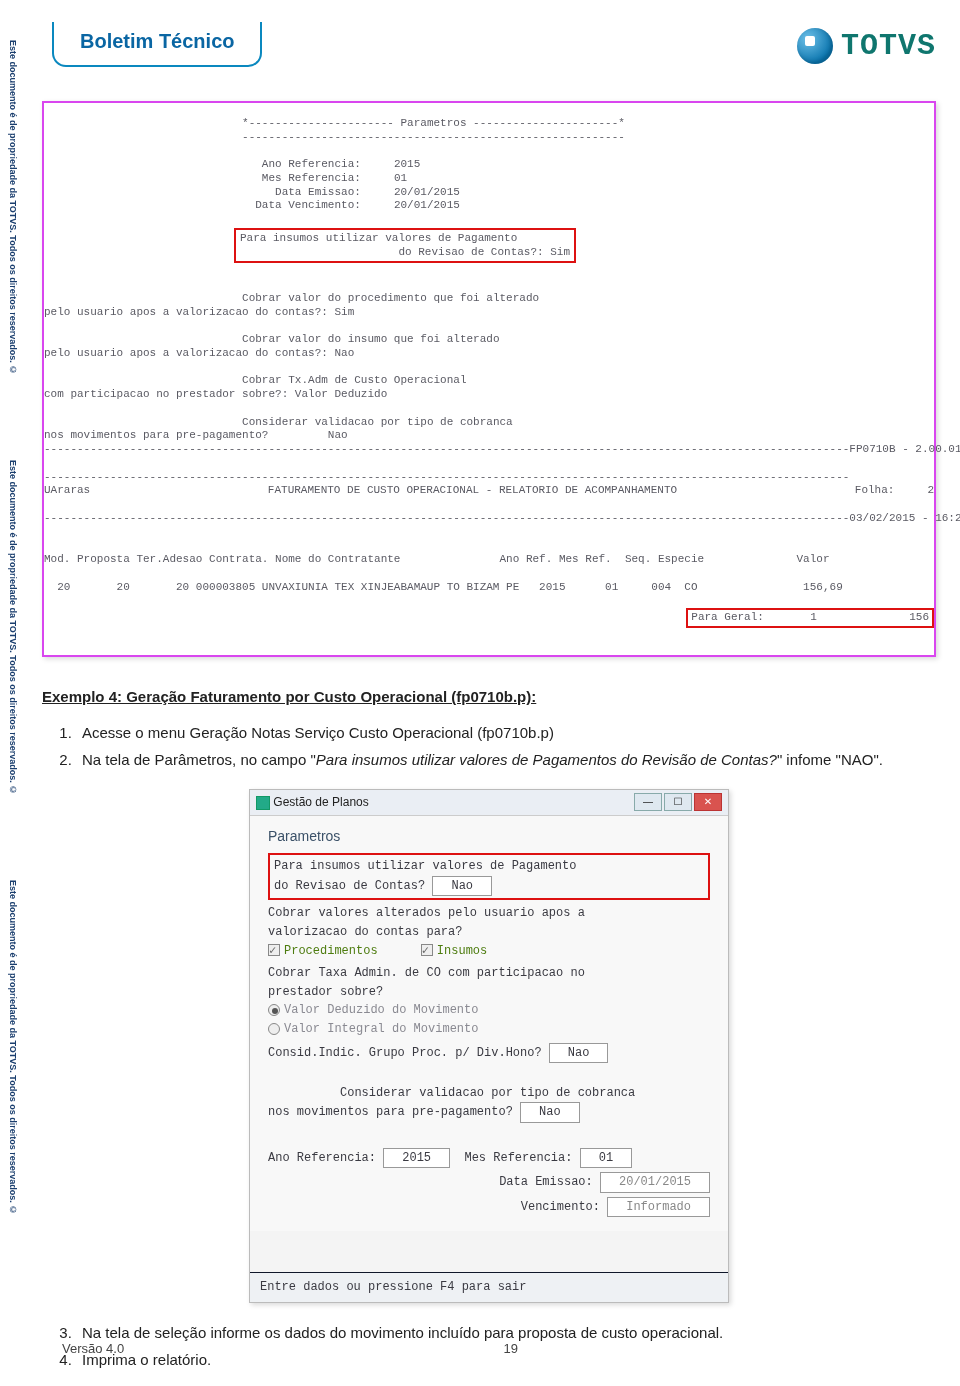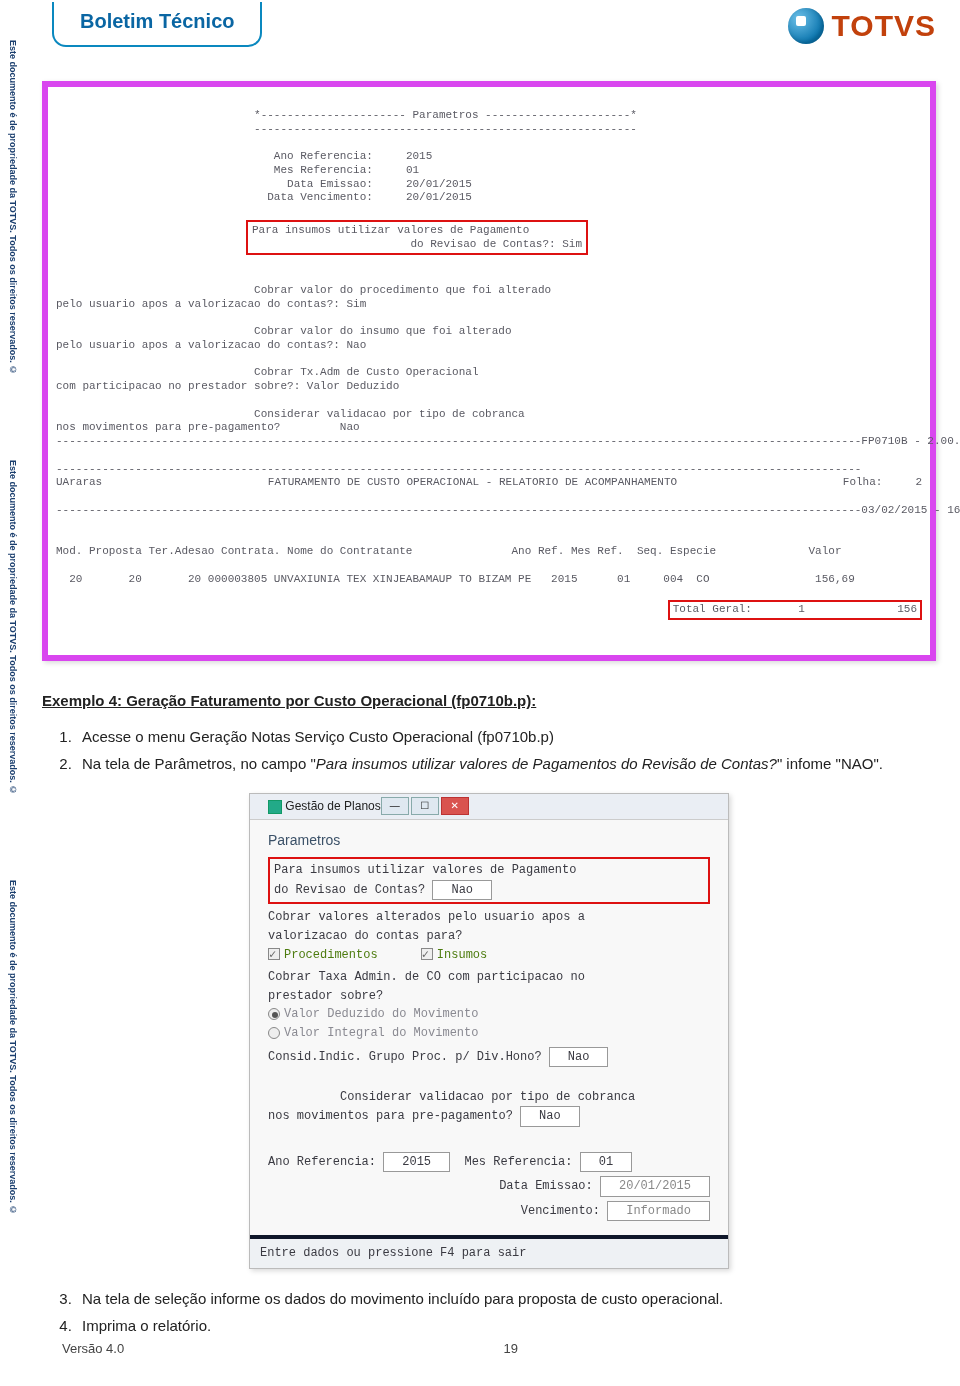--- a/index.html
+++ b/index.html
@@ -18,21 +18,21 @@
     font-weight: bold;
     color: #1a3e6e;
     left: 8px;
   }
   .sidetext.s1 { top: 40px; }
   .sidetext.s2 { top: 460px; }
   .sidetext.s3 { top: 880px; }
   .page {
     position: absolute;
     left: 42px;
-    top: 2px;
+    top: 22px;
     width: 894px;
   }
   .header {
     display: flex;
     justify-content: space-between;
     align-items: flex-start;
   }
   .title-wrap {
     border: 2px solid #0a88bf;
     border-top: none;
@@ -63,29 +63,30 @@
     content: "";
     position: absolute;
     width: 10px; height: 10px;
     background: #fff;
     border-radius: 2px;
     left: 8px; top: 8px;
   }
   .logo-text {
     font-size: 30px;
     font-weight: bold;
-    color: #c2410c;
+    color: #0f766e;
     letter-spacing: 1px;
+    font-family: Liberation Mono, monospace;
   }
   .shot-wrap {
-    border: 6px solid #d946ef;
+    border: 2px solid #d946ef;
     box-shadow: 2px 2px 5px rgba(0,0,0,.15);
     margin-top: 34px;
     background: #fff;
-    padding: 8px;
+    padding: 0;
   }
   .mono {
     font-family: "Courier New", monospace;
     font-size: 11px;
     color: #5a5a63;
     white-space: pre;
     line-height: 1.25;
   }
   .redbox {
     border: 2px solid #d11;
@@ -117,22 +118,23 @@
   }
   .shot2 {
     border: 1px solid #bbb;
     box-shadow: 2px 2px 5px rgba(0,0,0,.15);
     margin: 18px auto 0 auto;
     width: 480px;
     background: #f4f4f4;
   }
   .winbar {
     display: flex;
+    justify-content: space-between;
     align-items: center;
-    padding: 3px 18px;
+    padding: 3px 6px;
     background: #eaeef4;
     border-bottom: 1px solid #ccc;
     font-size: 12px;
   }
   .winbtns { display: flex; gap: 2px; }
   .winbtn {
     width: 28px; height: 18px;
     border: 1px solid #8aa;
     background: #dfe8f0;
     font-size: 10px;
@@ -174,26 +176,27 @@
   .radio {
     display:inline-block; width:12px; height:12px;
     border:1px solid #888; border-radius:50%; background:#eee;
     vertical-align:middle; margin-right:4px; position:relative;
   }
   .radio.on::after{
     content:""; position:absolute; left:3px; top:3px;
     width:6px; height:6px; border-radius:50%; background:#555;
   }
   .statusbar {
-    border-top: 4px solid #0f172a;
+    border-top: 1px solid #0f172a;
     background: #eef1f4;
     padding: 5px 10px;
     font-family: "Courier New", monospace;
     font-size: 12px;
     color: #3a3a42;
+    margin-top: 41px;
   }
   .footer {
     position: absolute;
     bottom: 30px;
     left: 62px;
     width: 856px;
     display: flex;
     justify-content: space-between;
     font-size: 13px;
     color: #444;
@@ -245,21 +248,21 @@
 nos movimentos para pre-pagamento?         Nao</span></span>
 <div class="tablerow"><span style="flex:1;">--------------------------------------------------------------------------------------------------------------------------</span><span>FP0710B - 2.00.01.025</span></div>
 <span>--------------------------------------------------------------------------------------------------------------------------</span>
 <div class="tablerow"><span>UAraras</span><span style="flex:1; text-align:center;">FATURAMENTO DE CUSTO OPERACIONAL - RELATORIO DE ACOMPANHAMENTO</span><span>Folha:     2</span></div>
 <div class="tablerow"><span style="flex:1;">--------------------------------------------------------------------------------------------------------------------------</span><span>03/02/2015 - 16:26:51</span></div>
 &nbsp;
 <span>Mod. Proposta Ter.Adesao Contrata. Nome do Contratante               Ano Ref. Mes Ref.  Seq. Especie              Valor</span>
 &nbsp;
 <span>  20       20       20 000003805 UNVAXIUNIA TEX XINJEABAMAUP TO BIZAM PE   2015      01     004  CO                156,69</span>
 &nbsp;
-<div style="text-align:right;"><span class="redbox"><span>Total Geral:</span>       <span>1</span>              <span>156</span></span></div>
+<div style="text-align:right;"><span class="redbox"><span>Para Geral:</span>       <span>1</span>              <span>156</span></span></div>
     </div>
   </div>
 
   <div class="body-text">
     <div class="ex-title">Exemplo 4: Geração Faturamento por Custo Operacional (fp0710b.p):</div>
     <ol>
       <li>Acesse o menu Geração Notas Serviço Custo Operacional (fp0710b.p)</li>
       <li>
         <span>Na tela de Parâmetros, no campo "</span><i>Para insumos utilizar valores de Pagamentos do Revisão de Contas?</i><span>"  infome "NAO".</span>
       </li>

